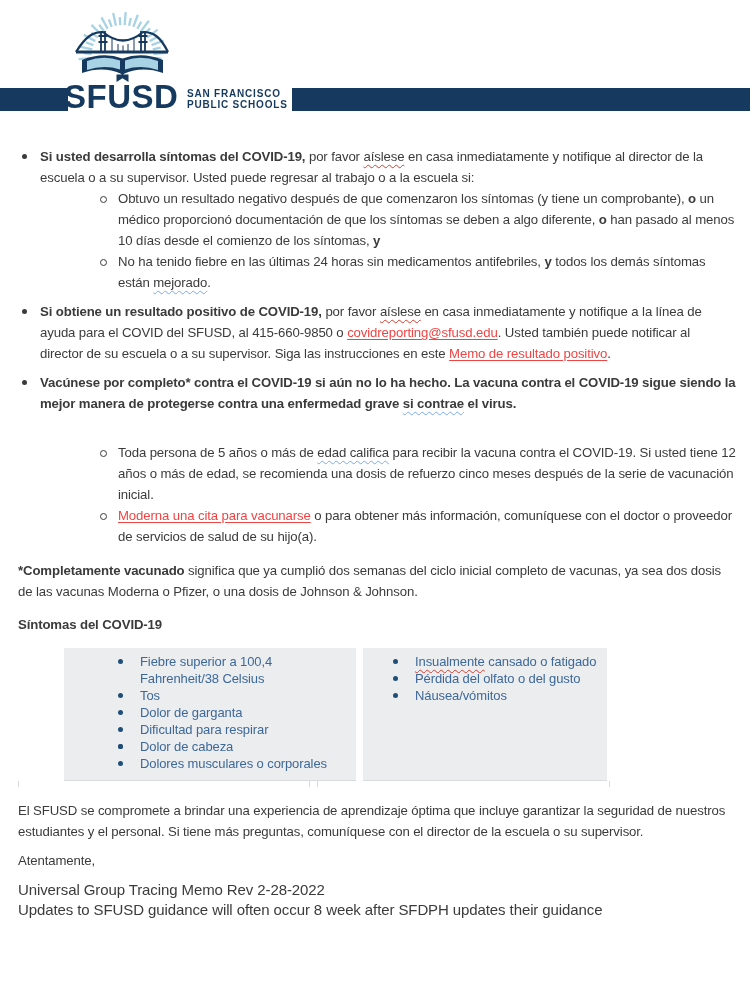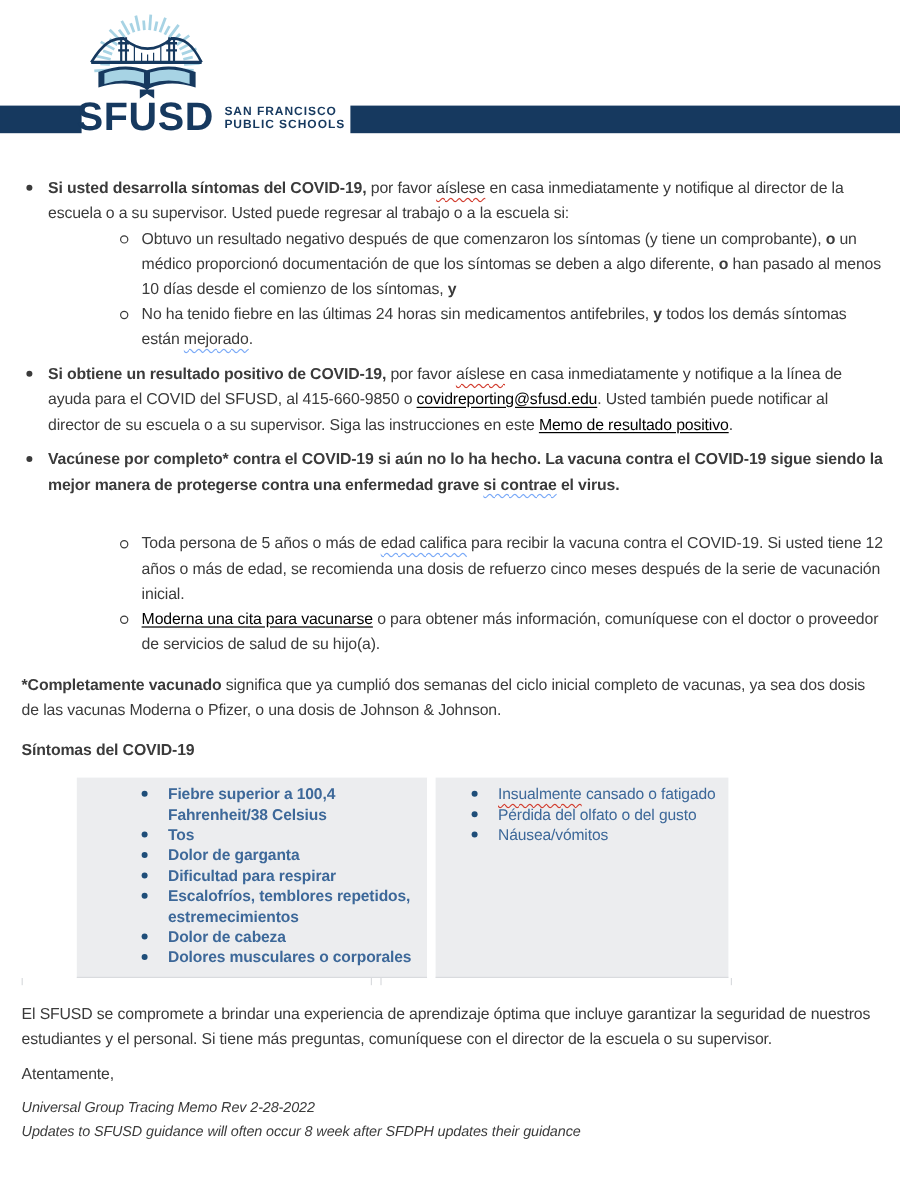--- a/index.html
+++ b/index.html
@@ -31,37 +31,37 @@
   .li2s{position:relative;padding-left:100px;}
   .m1,.m2{position:absolute;top:8px;width:5px;height:5px;border-radius:50%;}
   .m1{left:4px;background:#3b3b3b;}
   .li2n .m2{left:60px;border:1px solid #3b3b3b;background:transparent;}
   .li2s .m2{left:82px;border:1px solid #3b3b3b;background:transparent;}
   .vax-sub{margin-top:28px;}
   .footnote{margin-top:13px;}
   .heading{margin-top:12px;font-weight:700;}
   .closing{margin-top:13px;}
   .sig{margin-top:8px;}
-  .footer-note{margin-top:9px;font-size:12px;line-height:19.5px;letter-spacing:-0.1px;font-style:italic;}
+  .footer-note{margin-top:9px;font-size:15px;line-height:19.5px;letter-spacing:-0.1px;}
   
   .seg-bold{font-weight:700;}
-  .seg-link{color:#000000;text-decoration:underline;text-underline-offset:2px;cursor:pointer;}
+  .seg-link{color:#ef4444;text-decoration:underline;text-underline-offset:2px;cursor:pointer;}
   .seg-misspell{
     text-decoration-line:underline;text-decoration-style:wavy;
     text-decoration-color:#D23F31;text-decoration-thickness:1px;text-underline-offset:3px;
   }
   .seg-grammar{
     text-decoration-line:underline;text-decoration-style:wavy;
     text-decoration-color:#7BAAF7;text-decoration-thickness:1px;text-underline-offset:3px;
   }
   
   .symptoms-table{margin:13px 0 0 46px;width:592px;display:flex;}
   .cell{background:#ECEDEF;border-bottom:1px solid #D9DBDE;box-sizing:border-box;}
   .cell ul{padding:0;}
-  .cell-left{width:292px;padding:5px 6px 8px 54px;font-weight:bold;}
+  .cell-left{width:292px;padding:5px 6px 8px 54px;}
   .cell-right{width:244px;padding:5px 6px 8px 30px;}
   .cell-gap{width:7px;background:#ffffff;}
   .cell li{position:relative;padding-left:22px;font-size:13px;line-height:17px;
     letter-spacing:-0.1px;color:#3D6899;}
   .tmarker{position:absolute;left:0;top:6px;width:5px;height:5px;border-radius:50%;background:#1F4E79;}
   .table-tail{display:flex;width:592px;height:6px;}
   .tail-left{width:292px;border-left:1px solid #D9DBDE;border-right:1px solid #D9DBDE;box-sizing:border-box;}
   .tail-gap{width:7px;}
   .tail-right{width:293px;border-left:1px solid #D9DBDE;border-right:1px solid #D9DBDE;box-sizing:border-box;}
 </style>
@@ -177,21 +177,21 @@
 
     <p class="para heading">Síntomas del COVID-19</p>
 
     <div class="symptoms-table">
       <div class="cell cell-left">
         <ul>
             <li><span class="tmarker"></span><span><span>Fiebre superior a 100,4 Fahrenheit/38 Celsius</span></span></li>
             <li><span class="tmarker"></span><span><span>Tos</span></span></li>
             <li><span class="tmarker"></span><span><span>Dolor de garganta</span></span></li>
             <li><span class="tmarker"></span><span><span>Dificultad para respirar</span></span></li>
-            <li><span class="tmarker"></span><span><span>Escalofríos, temblores repetidos, estremecimientos</span></span></li>
+            <li><span class="tmarker"></span></li>
             <li><span class="tmarker"></span><span><span>Dolor de cabeza</span></span></li>
             <li><span class="tmarker"></span><span><span>Dolores musculares o corporales</span></span></li>
           </ul>
       </div>
       <div class="cell-gap"></div>
       <div class="cell cell-right">
         <ul>
             <li><span class="tmarker"></span><span><span class="seg-misspell">Insualmente</span><span> cansado o fatigado</span></span></li>
             <li><span class="tmarker"></span><span><span>Pérdida del olfato o del gusto</span></span></li>
             <li><span class="tmarker"></span><span><span>Náusea/vómitos</span></span></li>

